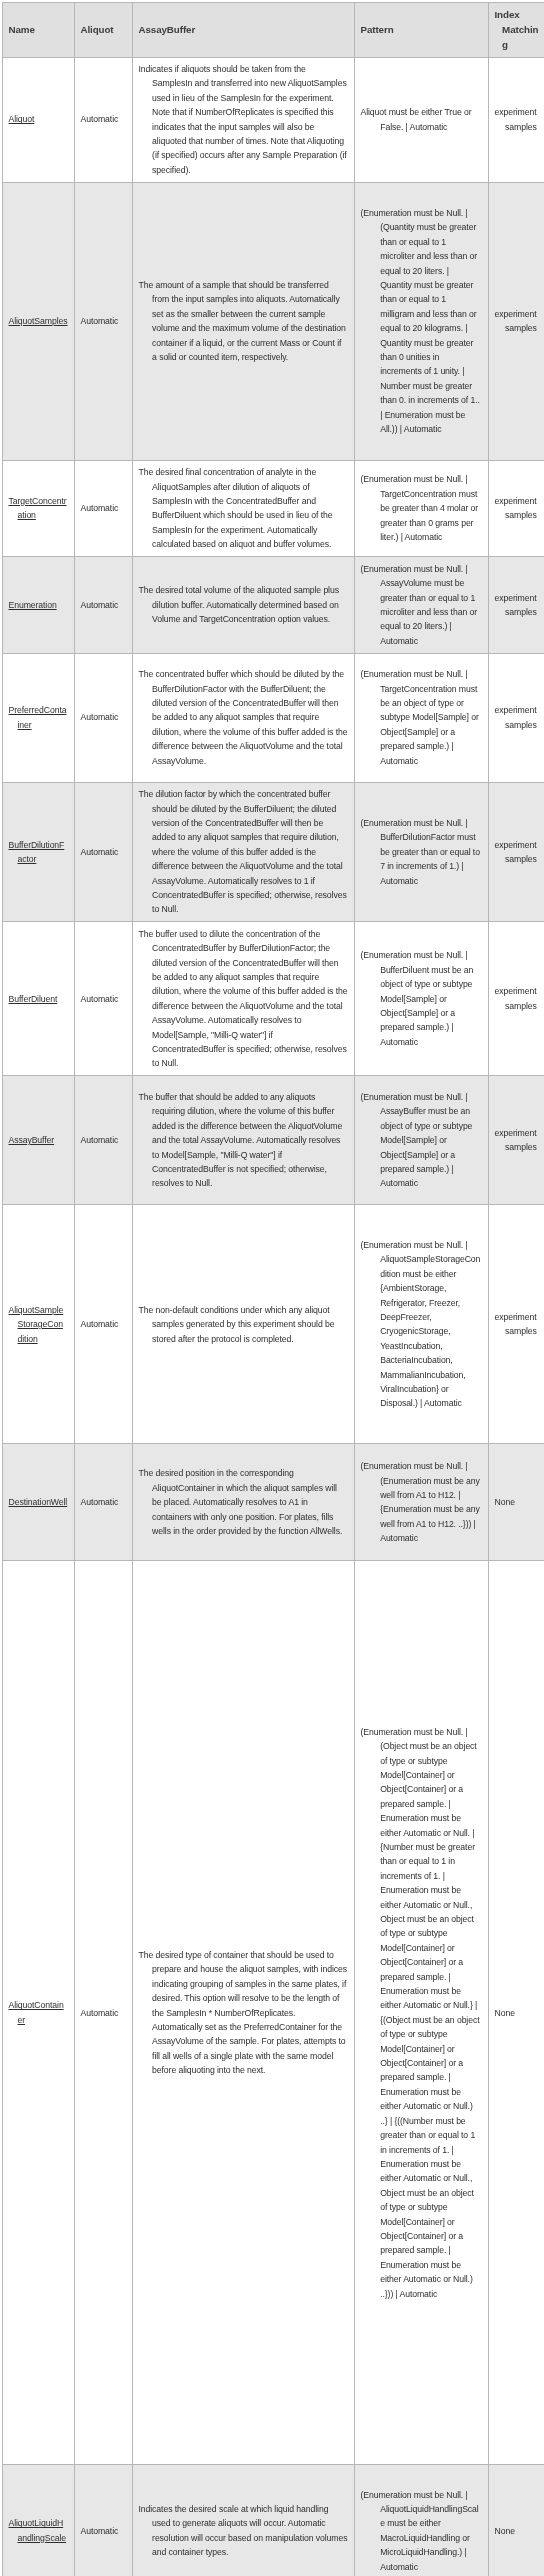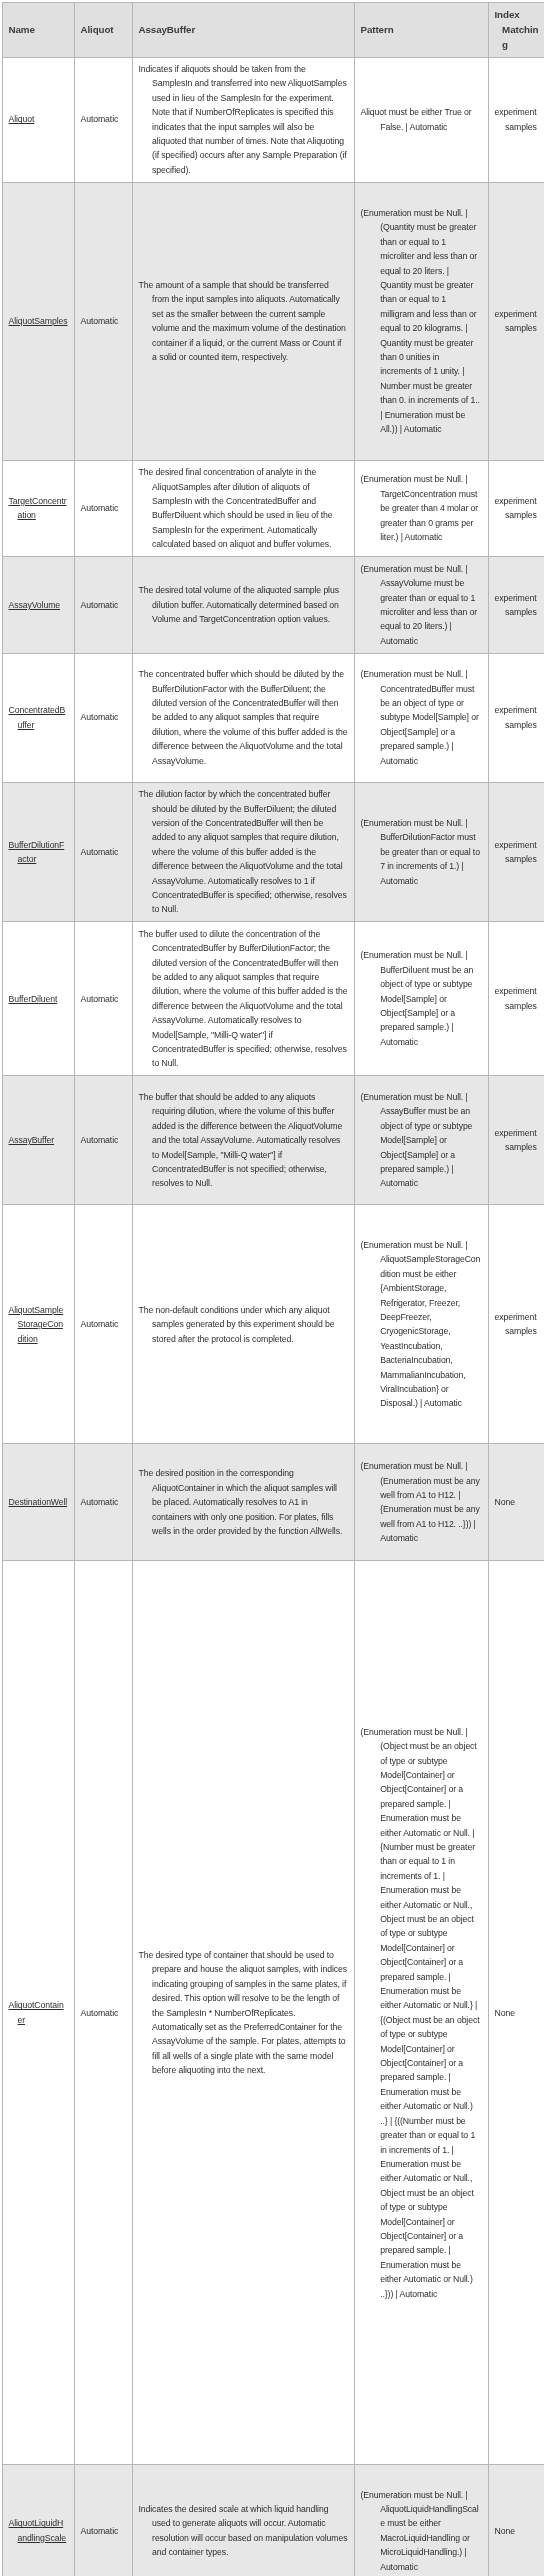--- a/index.html
+++ b/index.html
@@ -137,47 +137,47 @@
           </td>
     <td class="col-pattern">
             <div class="hang">(Enumeration must be Null. | TargetConcentration must be greater than 4 molar or greater than 0 grams per liter.) | Automatic</div>
           </td>
     <td class="col-index">
             <div class="hang">experiment samples</div>
           </td>
   </tr>
         <tr style="height: 91px;">
     <td class="col-name">
-            <div class="hang">AssayVolume</div>
+            <div class="hang">Enumeration</div>
           </td>
     <td class="col-default">
             <div class="hang">Automatic</div>
           </td>
     <td class="col-desc">
             <div class="hang">The desired total volume of the aliquoted sample plus dilution buffer.  Automatically determined based on Volume and TargetConcentration option values.</div>
           </td>
     <td class="col-pattern">
             <div class="hang">(Enumeration must be Null. | AssayVolume must be greater than or equal to 1 microliter and less than or equal to 20 liters.) | Automatic</div>
           </td>
     <td class="col-index">
             <div class="hang">experiment samples</div>
           </td>
   </tr>
         <tr style="height: 129px;">
     <td class="col-name">
-            <div class="hang">ConcentratedBuffer</div>
+            <div class="hang">PreferredContainer</div>
           </td>
     <td class="col-default">
             <div class="hang">Automatic</div>
           </td>
     <td class="col-desc">
             <div class="hang">The concentrated buffer which should be diluted by the BufferDilutionFactor with the BufferDiluent; the diluted version of the ConcentratedBuffer will then be added to any aliquot samples that require dilution, where the volume of this buffer added is the difference between the AliquotVolume and the total AssayVolume.</div>
           </td>
     <td class="col-pattern">
-            <div class="hang">(Enumeration must be Null. | ConcentratedBuffer must be an object of type or subtype Model[Sample] or Object[Sample] or a prepared sample.) | Automatic</div>
+            <div class="hang">(Enumeration must be Null. | TargetConcentration must be an object of type or subtype Model[Sample] or Object[Sample] or a prepared sample.) | Automatic</div>
           </td>
     <td class="col-index">
             <div class="hang">experiment samples</div>
           </td>
   </tr>
         <tr style="height: 116px;">
     <td class="col-name">
             <div class="hang">BufferDilutionFactor</div>
           </td>
     <td class="col-default">

